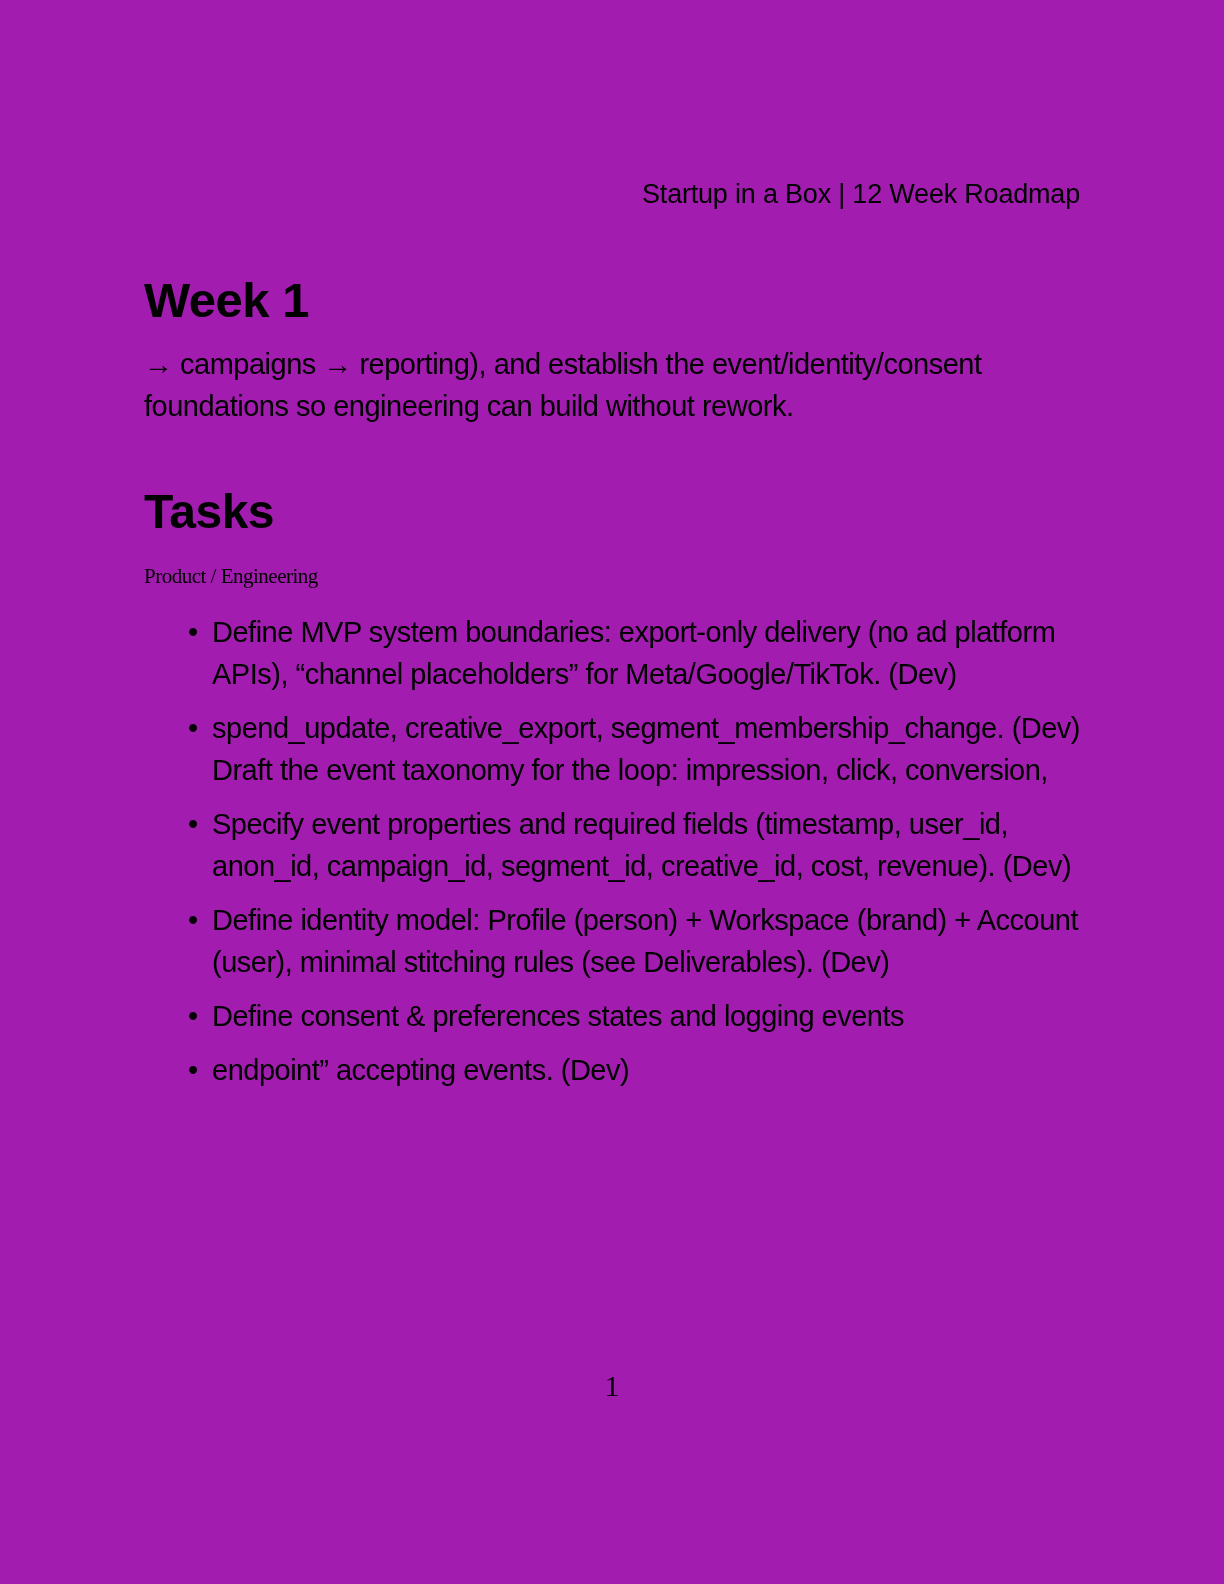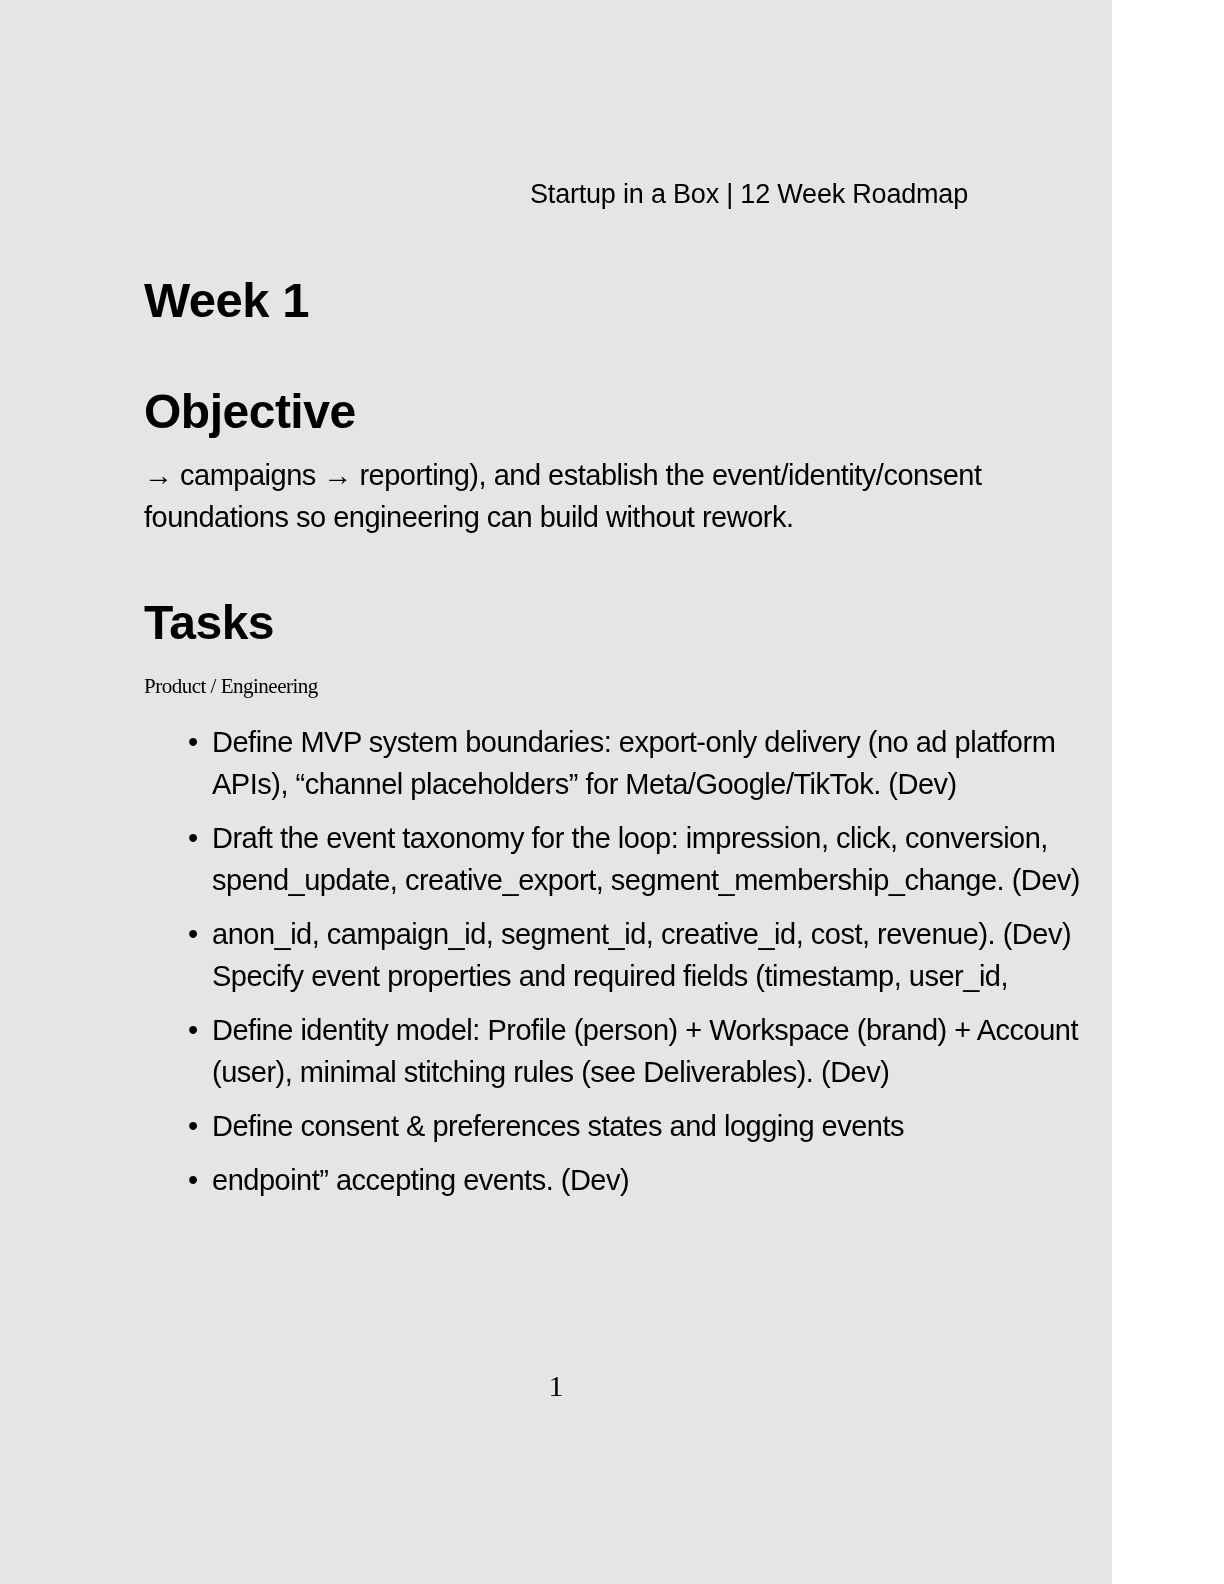--- a/index.html
+++ b/index.html
@@ -1,21 +1,21 @@
 <!DOCTYPE html>
 <html><head>
 <meta charset="utf-8">
 <style>
   * { margin: 0; padding: 0; box-sizing: border-box; }
   html, body { background: #ffffff; }
   .page {
     position: relative;
-    width: 1112px;
+    width: 1224px;
     height: 1584px;
-    background: #e5e5e5;
+    background: #a21caf;
     color: #000000;
     font-family: "Liberation Sans", sans-serif;
     overflow: hidden;
   }
   .content { padding: 178px 144px 0 144px; }
 
   .running-header {
     text-align: right;
     font-size: 27px;
     line-height: 1.2;
@@ -92,49 +92,48 @@
 </head>
 <body>
 
 <div class="page">
   <div class="content">
 
     <div class="running-header">Startup in a Box | 12 Week Roadmap</div>
 
     <h1 class="week-title">Week 1</h1>
 
-    <h2 class="section-heading objective-heading">Objective</h2>
 
     <div class="para">
       <div class="line">→ campaigns → reporting), and establish the event/identity/consent</div>
       <div class="line">foundations so engineering can build without rework.</div>
     </div>
 
     <h2 class="section-heading tasks-heading">Tasks</h2>
 
     <div class="subtitle">Product / Engineering</div>
 
     <ul class="tasks-list">
 
       <li class="task-item">
         <span class="bullet-dot">•</span>
         <div class="line">Define MVP system boundaries: export-only delivery (no ad platform</div>
         <div class="line">APIs), “channel placeholders” for Meta/Google/TikTok. (Dev)</div>
       </li>
 
       <li class="task-item">
         <span class="bullet-dot">•</span>
+        <div class="line">spend_update, creative_export, segment_membership_change. (Dev)</div>
         <div class="line">Draft the event taxonomy for the loop: impression, click, conversion,</div>
-        <div class="line">spend_update, creative_export, segment_membership_change. (Dev)</div>
       </li>
 
       <li class="task-item">
         <span class="bullet-dot">•</span>
+        <div class="line">Specify event properties and required fields (timestamp, user_id,</div>
         <div class="line">anon_id, campaign_id, segment_id, creative_id, cost, revenue). (Dev)</div>
-        <div class="line">Specify event properties and required fields (timestamp, user_id,</div>
       </li>
 
       <li class="task-item">
         <span class="bullet-dot">•</span>
         <div class="line">Define identity model: Profile (person) + Workspace (brand) + Account</div>
         <div class="line">(user), minimal stitching rules (see Deliverables). (Dev)</div>
       </li>
 
       <li class="task-item">
         <span class="bullet-dot">•</span>

